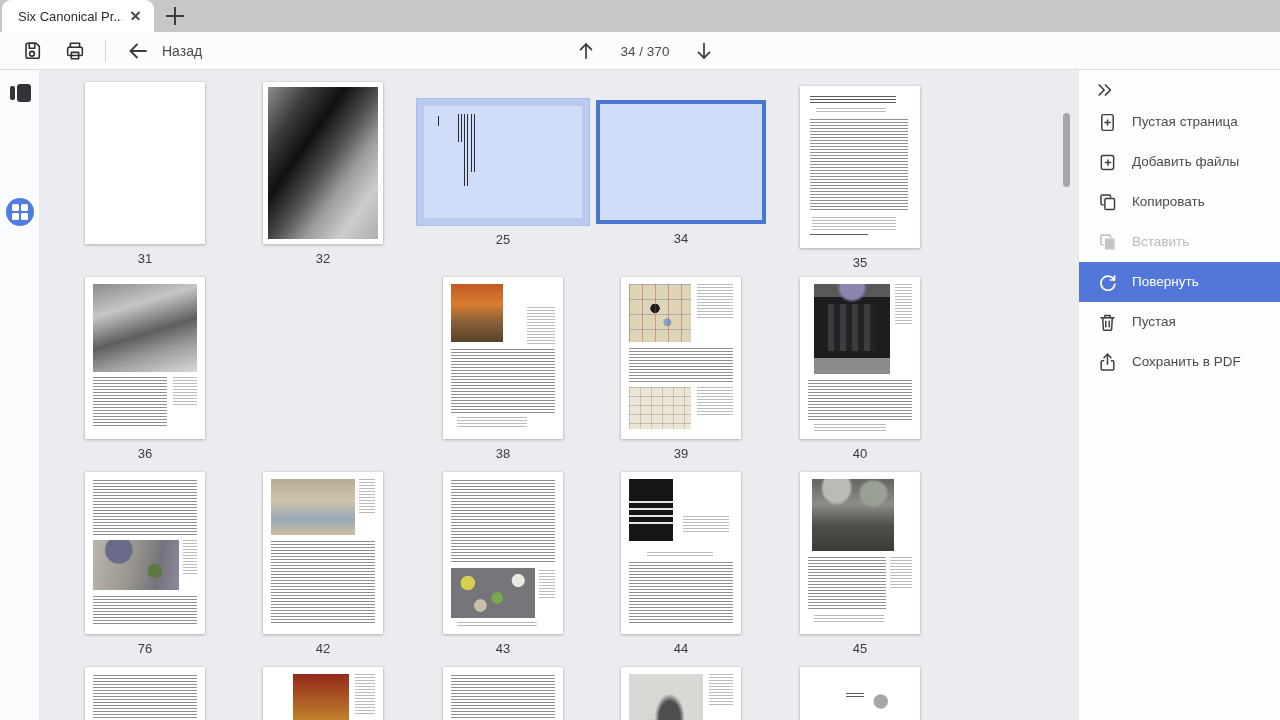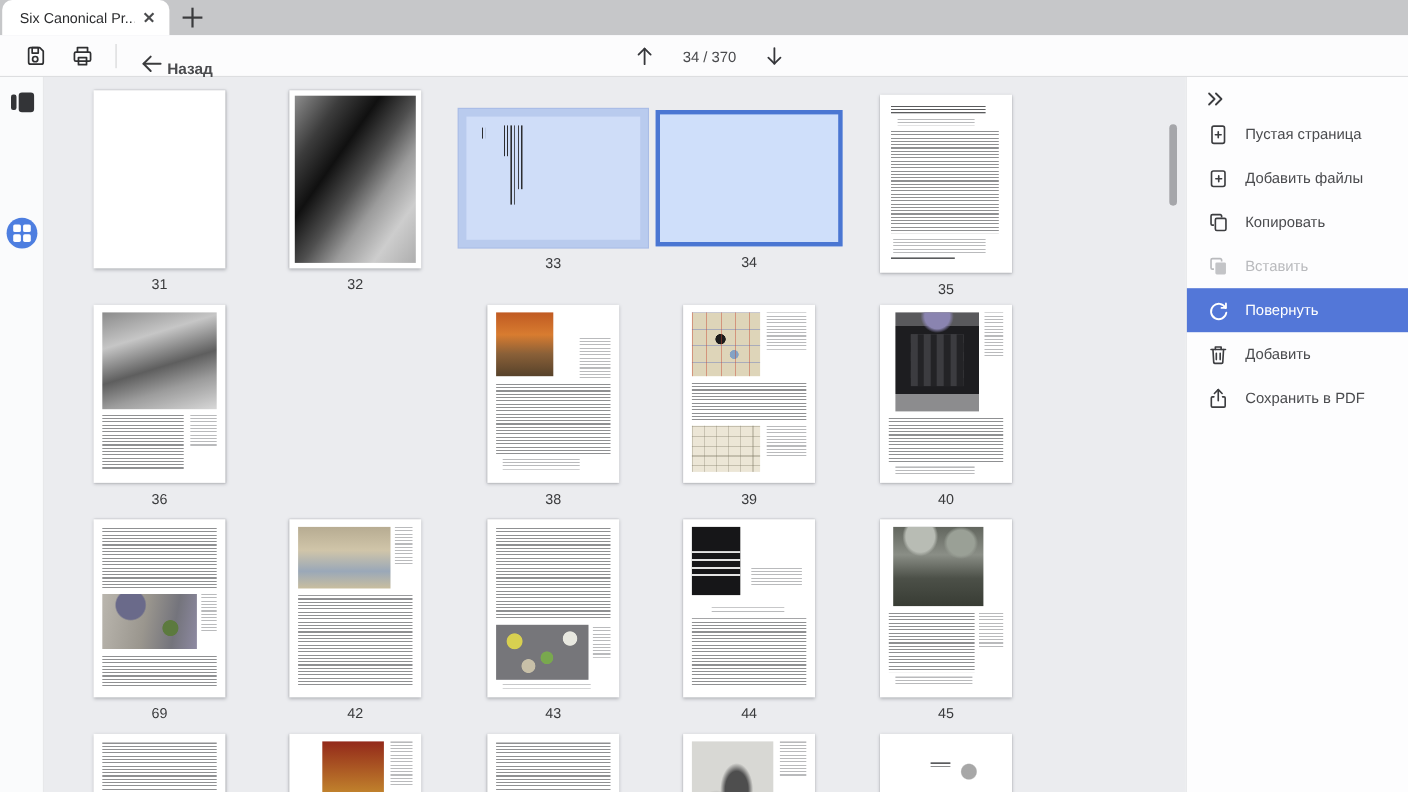--- a/index.html
+++ b/index.html
@@ -17,21 +17,21 @@
   .newtab { position:absolute; left:166px; top:7px; width:18px; height:18px; }
   .newtab:before { content:""; position:absolute; left:8px; top:0; width:2px; height:18px; background:#3a3b3d; }
   .newtab:after  { content:""; position:absolute; left:0; top:8px; width:18px; height:2px; background:#3a3b3d; }
 
   
   .toolbar { position:absolute; left:0; top:32px; width:1280px; height:38px; background:#fcfcfd;
              border-bottom:1px solid #dddee0; }
   .tb-icon { position:absolute; top:8px; width:22px; height:22px; color:#2e2f31; cursor:pointer; }
   .tb-icon svg { width:22px; height:22px; display:block; }
   .tb-sep { position:absolute; left:105px; top:8px; width:1px; height:22px; background:#d2d3d5; }
-  .back-group { position:absolute; left:126px; top:0; height:38px; display:flex; align-items:flex-end; gap:2px; cursor:pointer;font-weight:bold; }
+  .back-group { position:absolute; left:126px; top:0; height:38px; display:flex; align-items:center; gap:12px; cursor:pointer; }
   .back-group svg { width:24px; height:24px; color:#3a3b3d; }
   .back-label { font-size:14px; color:#4a4b4e; }
   .pagenav { position:absolute; left:575px; top:0; height:38px; display:flex; align-items:center; }
   .pagenav svg { width:22px; height:22px; color:#35363a; cursor:pointer; }
   .page-indicator { font-size:13.5px; color:#4a4b4e; width:96px; text-align:center; }
 
   
   .left-sidebar { position:absolute; left:0; top:70px; width:40px; height:650px; background:#fafbfc; border-right:1px solid #e7e8ea; }
   .ls-layout { position:absolute; left:10px; top:14px; width:22px; height:18px; cursor:pointer; }
   .ls-layout .b1 { position:absolute; left:0; top:2px; width:5px; height:14px; border-radius:2px; background:#333437; }
@@ -187,21 +187,21 @@
   </div>
   <div class="cell" style="left:377px; top:29px">
     <div class="sel-33">
       <div class="inner">
         <div class="vtext" style="left:14px;top:10px;width:3px;height:10px"></div>
         <div class="vtext" style="left:34px;top:8px;width:4px;height:28px"></div>
         <div class="vtext" style="left:40px;top:8px;width:4px;height:72px"></div>
         <div class="vtext" style="left:47px;top:8px;width:4px;height:58px"></div>
       </div>
     </div>
-    <div class="page-label">33</div>
+    <div class="page-label">25</div>
   </div>
   <div class="cell" style="left:556px; top:30px">
     <div class="sel-34"></div>
     <div class="page-label">34</div>
   </div>
   <div class="cell" style="left:760px; top:16px">
     <div class="pagebox p-portrait">
       <div class="blk td" style="left:10px;top:10px;width:86px;height:7px"></div>
       <div class="blk tl" style="left:16px;top:22px;width:70px;height:6px"></div>
       <div class="blk t" style="left:10px;top:33px;width:98px;height:93px"></div>
@@ -250,21 +250,21 @@
     <div class="page-label">40</div>
   </div>
 
   <div class="cell" style="left:45px; top:402px">
     <div class="pagebox p-portrait">
       <div class="blk t" style="left:8px;top:8px;width:104px;height:56px"></div>
       <div class="blk ph41" style="left:8px;top:68px;width:86px;height:50px"></div>
       <div class="blk tl" style="left:98px;top:68px;width:14px;height:34px"></div>
       <div class="blk t" style="left:8px;top:124px;width:104px;height:28px"></div>
     </div>
-    <div class="page-label">69</div>
+    <div class="page-label">76</div>
   </div>
   <div class="cell" style="left:223px; top:402px">
     <div class="pagebox p-portrait">
       <div class="blk ph42" style="left:8px;top:7px;width:84px;height:56px"></div>
       <div class="blk tl" style="left:96px;top:7px;width:16px;height:36px"></div>
       <div class="blk t" style="left:8px;top:69px;width:104px;height:84px"></div>
     </div>
     <div class="page-label">42</div>
   </div>
   <div class="cell" style="left:403px; top:402px">
@@ -377,21 +377,21 @@
       <span class="menu-label">Повернуть</span>
     </div>
 
     <div class="menu-item">
       <svg viewBox="0 0 24 24" fill="none" stroke="currentColor" stroke-width="1.7" stroke-linecap="round" stroke-linejoin="round">
         <path d="M4.5 6.5h15"></path>
         <path d="M9 6.5V4h6v2.5"></path>
         <path d="M6.5 6.5 7.3 20a1 1 0 0 0 1 .9h7.4a1 1 0 0 0 1-.9l.8-13.5"></path>
         <path d="M10 10.5v6.5M14 10.5v6.5"></path>
       </svg>
-      <span class="menu-label">Добавить</span>
+      <span class="menu-label">Пустая</span>
     </div>
 
     <div class="menu-item">
       <svg viewBox="0 0 24 24" fill="none" stroke="currentColor" stroke-width="1.7" stroke-linecap="round" stroke-linejoin="round">
         <path d="M8 6.5 12 2.5l4 4"></path>
         <path d="M12 2.5V14"></path>
         <path d="M7.5 10H6a1.2 1.2 0 0 0-1.2 1.2v8.3a1.2 1.2 0 0 0 1.2 1.2h12a1.2 1.2 0 0 0 1.2-1.2v-8.3A1.2 1.2 0 0 0 18 10h-1.5"></path>
       </svg>
       <span class="menu-label">Сохранить в PDF</span>
     </div>

